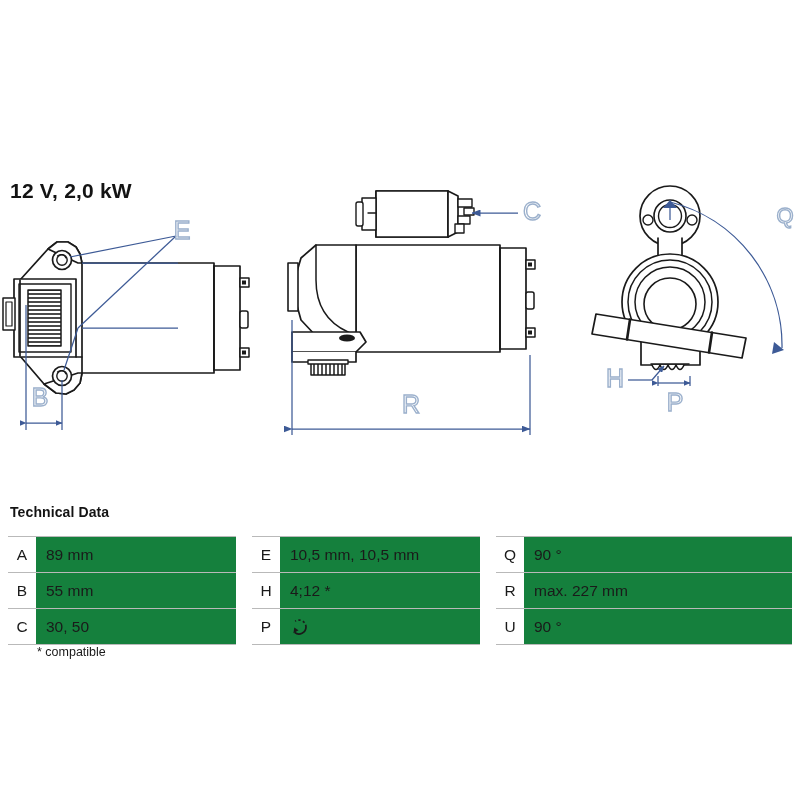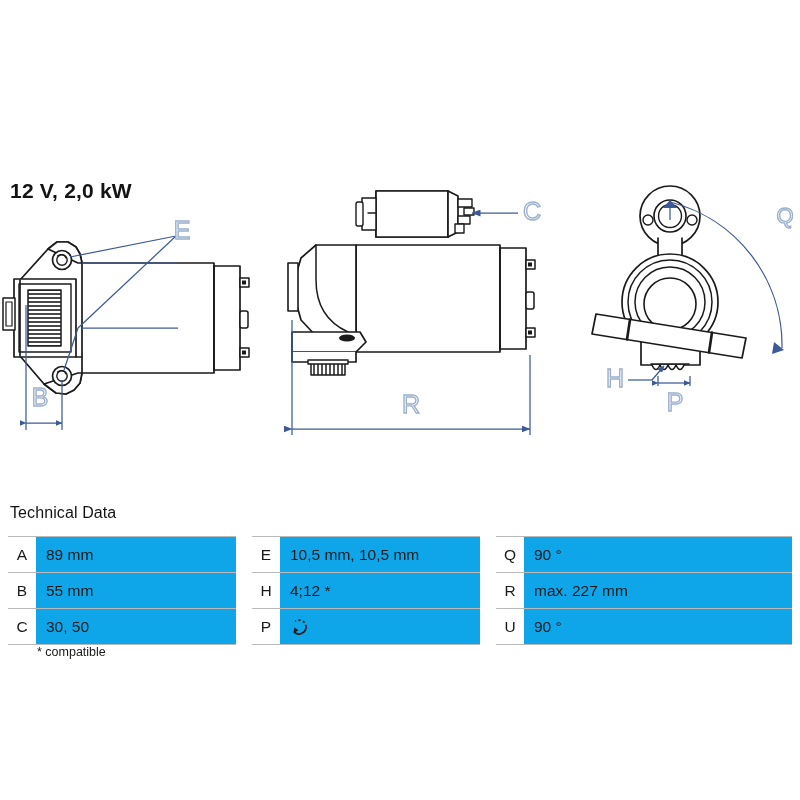--- a/index.html
+++ b/index.html
@@ -37,22 +37,22 @@
     width: 800px;
     height: 275px;
   }
   #drawings svg { display: block; }
 
   
   #tech-heading {
     position: absolute;
     left: 10px;
     top: 504px;
-    font-size: 16px;
-    font-weight: normal;
+    font-size: 14px;
+    font-weight: bold;
     color: #131313;
     letter-spacing: 0.1px;
   }
 
   
   #tech-table {
     position: absolute;
     left: 8px;
     top: 536px;
     width: 784px;
@@ -60,21 +60,21 @@
     table-layout: fixed;
   }
   #tech-table tr { height: 36px; }
   #tech-table td {
     border-top: 1px solid #b9b9b9;
     border-bottom: 1px solid #b9b9b9;
     font-size: 15.5px;
     color: #1a1a1a;
     padding: 0;
     vertical-align: middle;
-    background: #0ea5e9;
+    background: #15803d;
   }
   #tech-table td.key {
     background: #ffffff;
     text-align: center;
     width: 28px;
     font-size: 15.5px;
   }
   #tech-table td.val {
     padding-left: 10px;
   }

